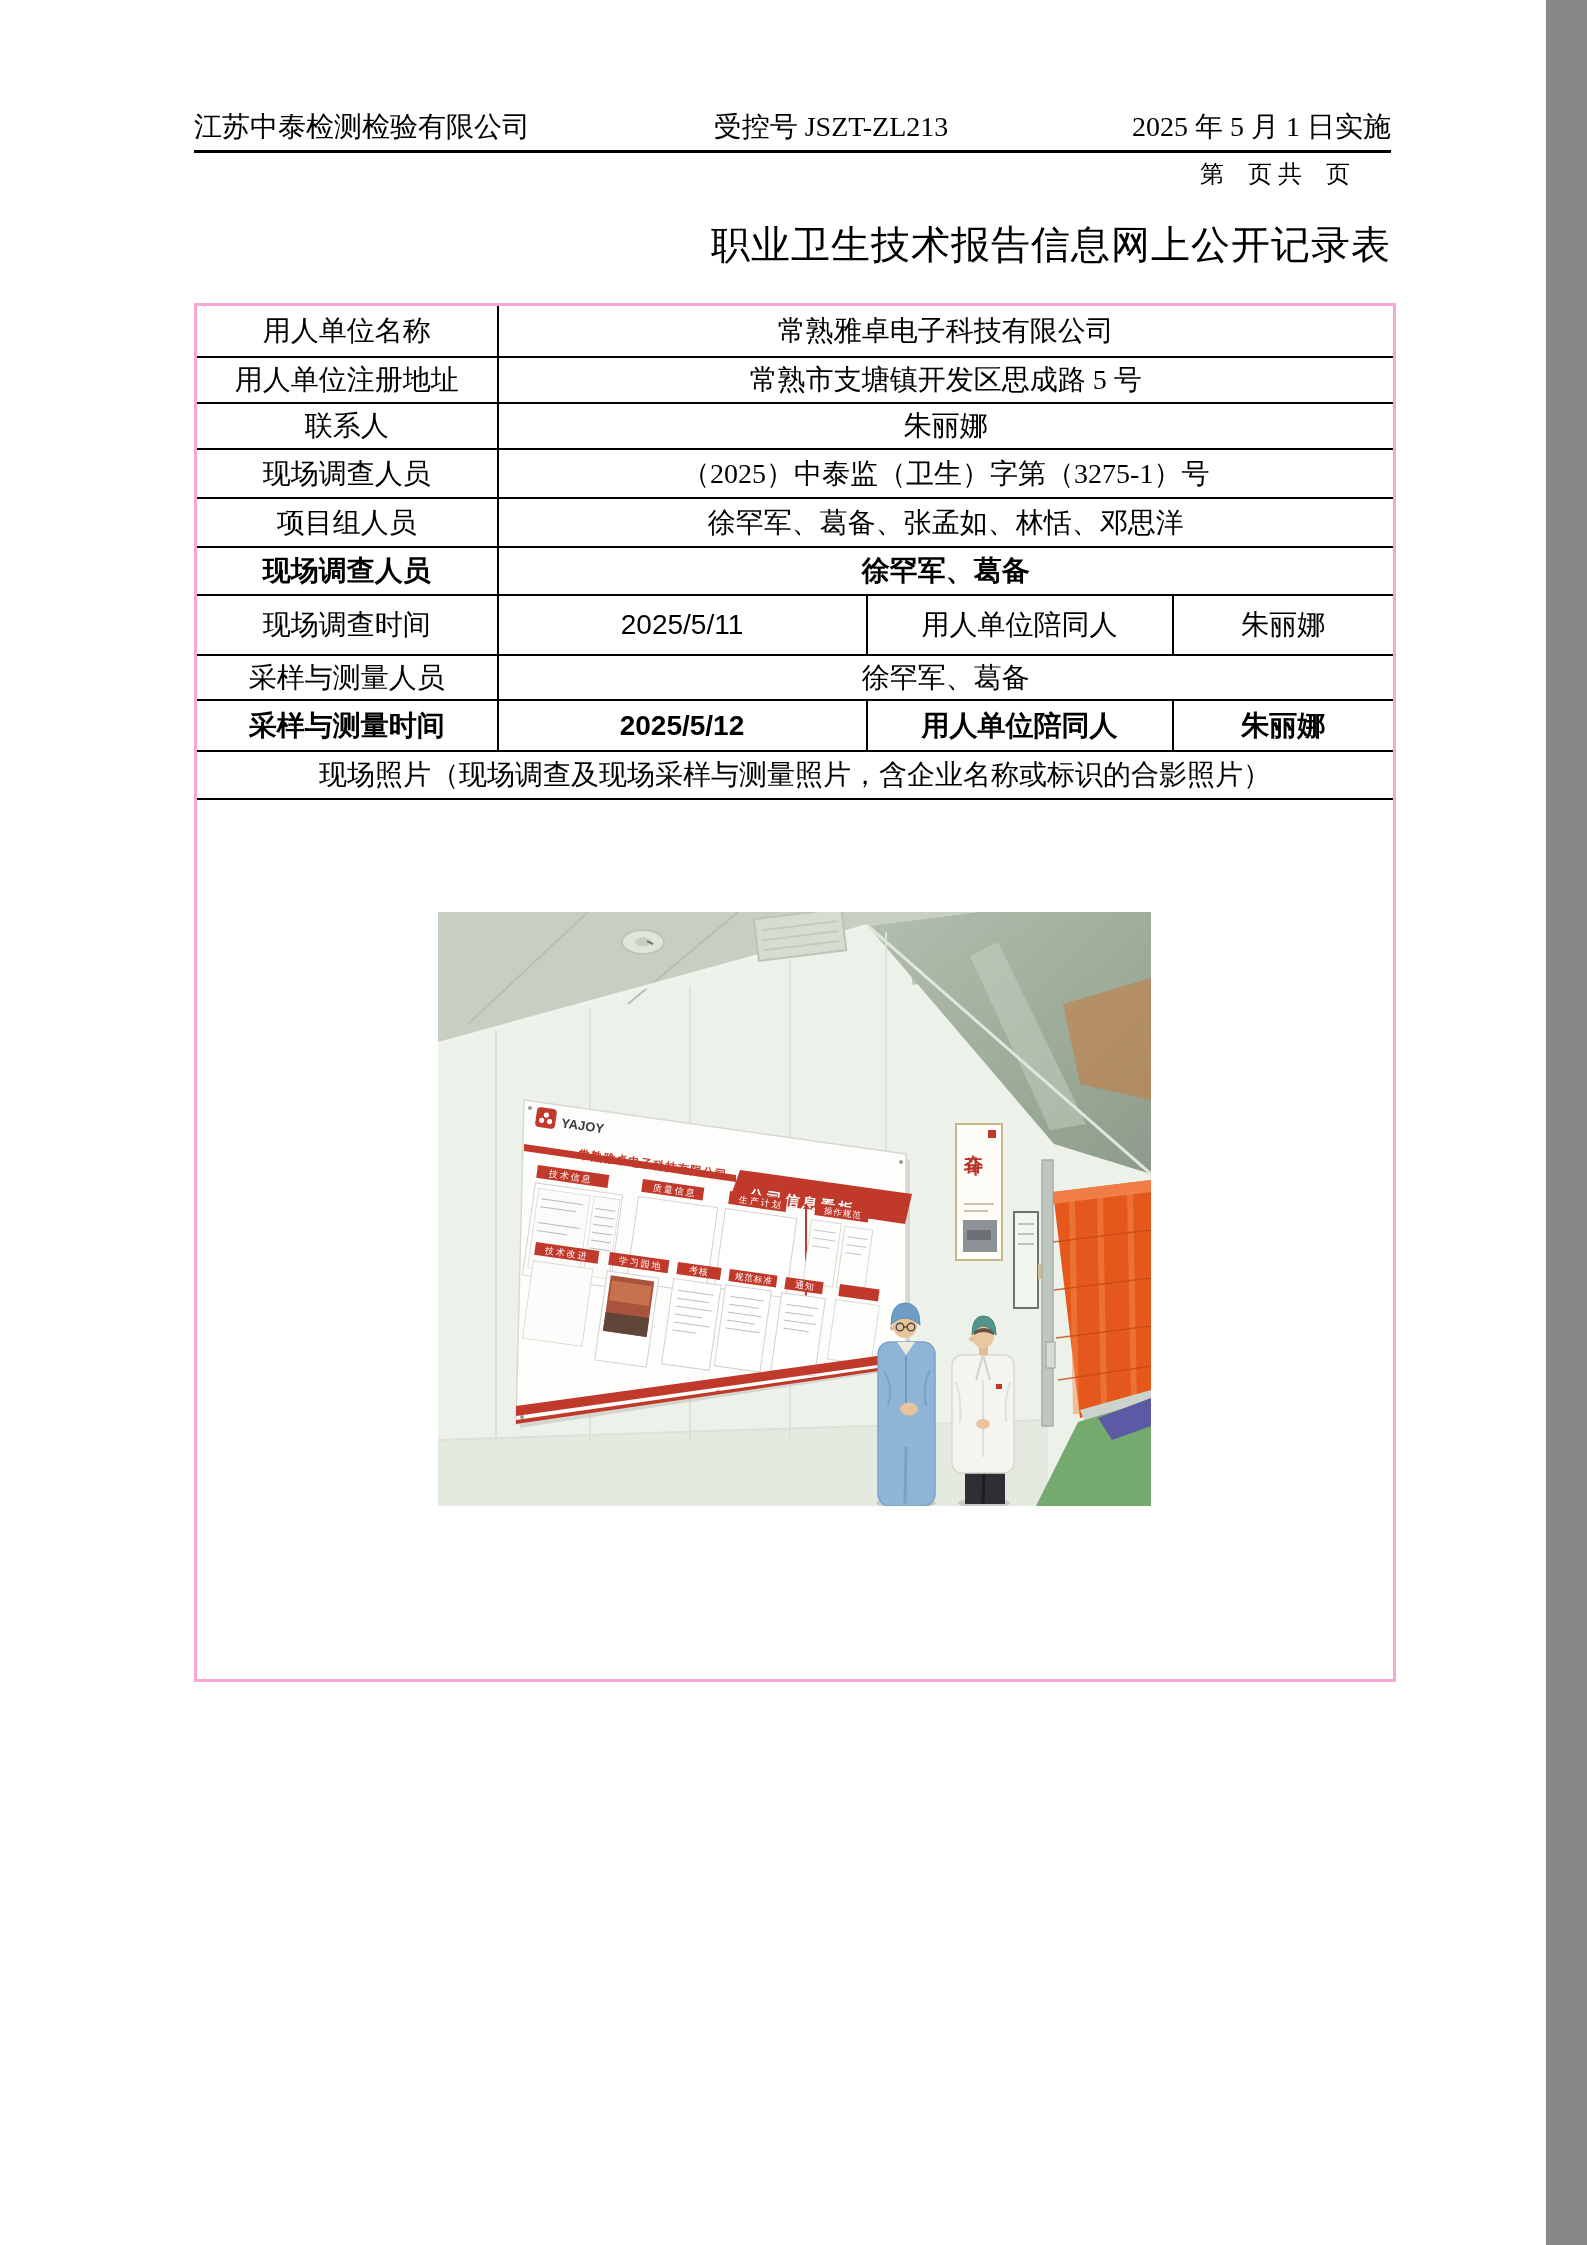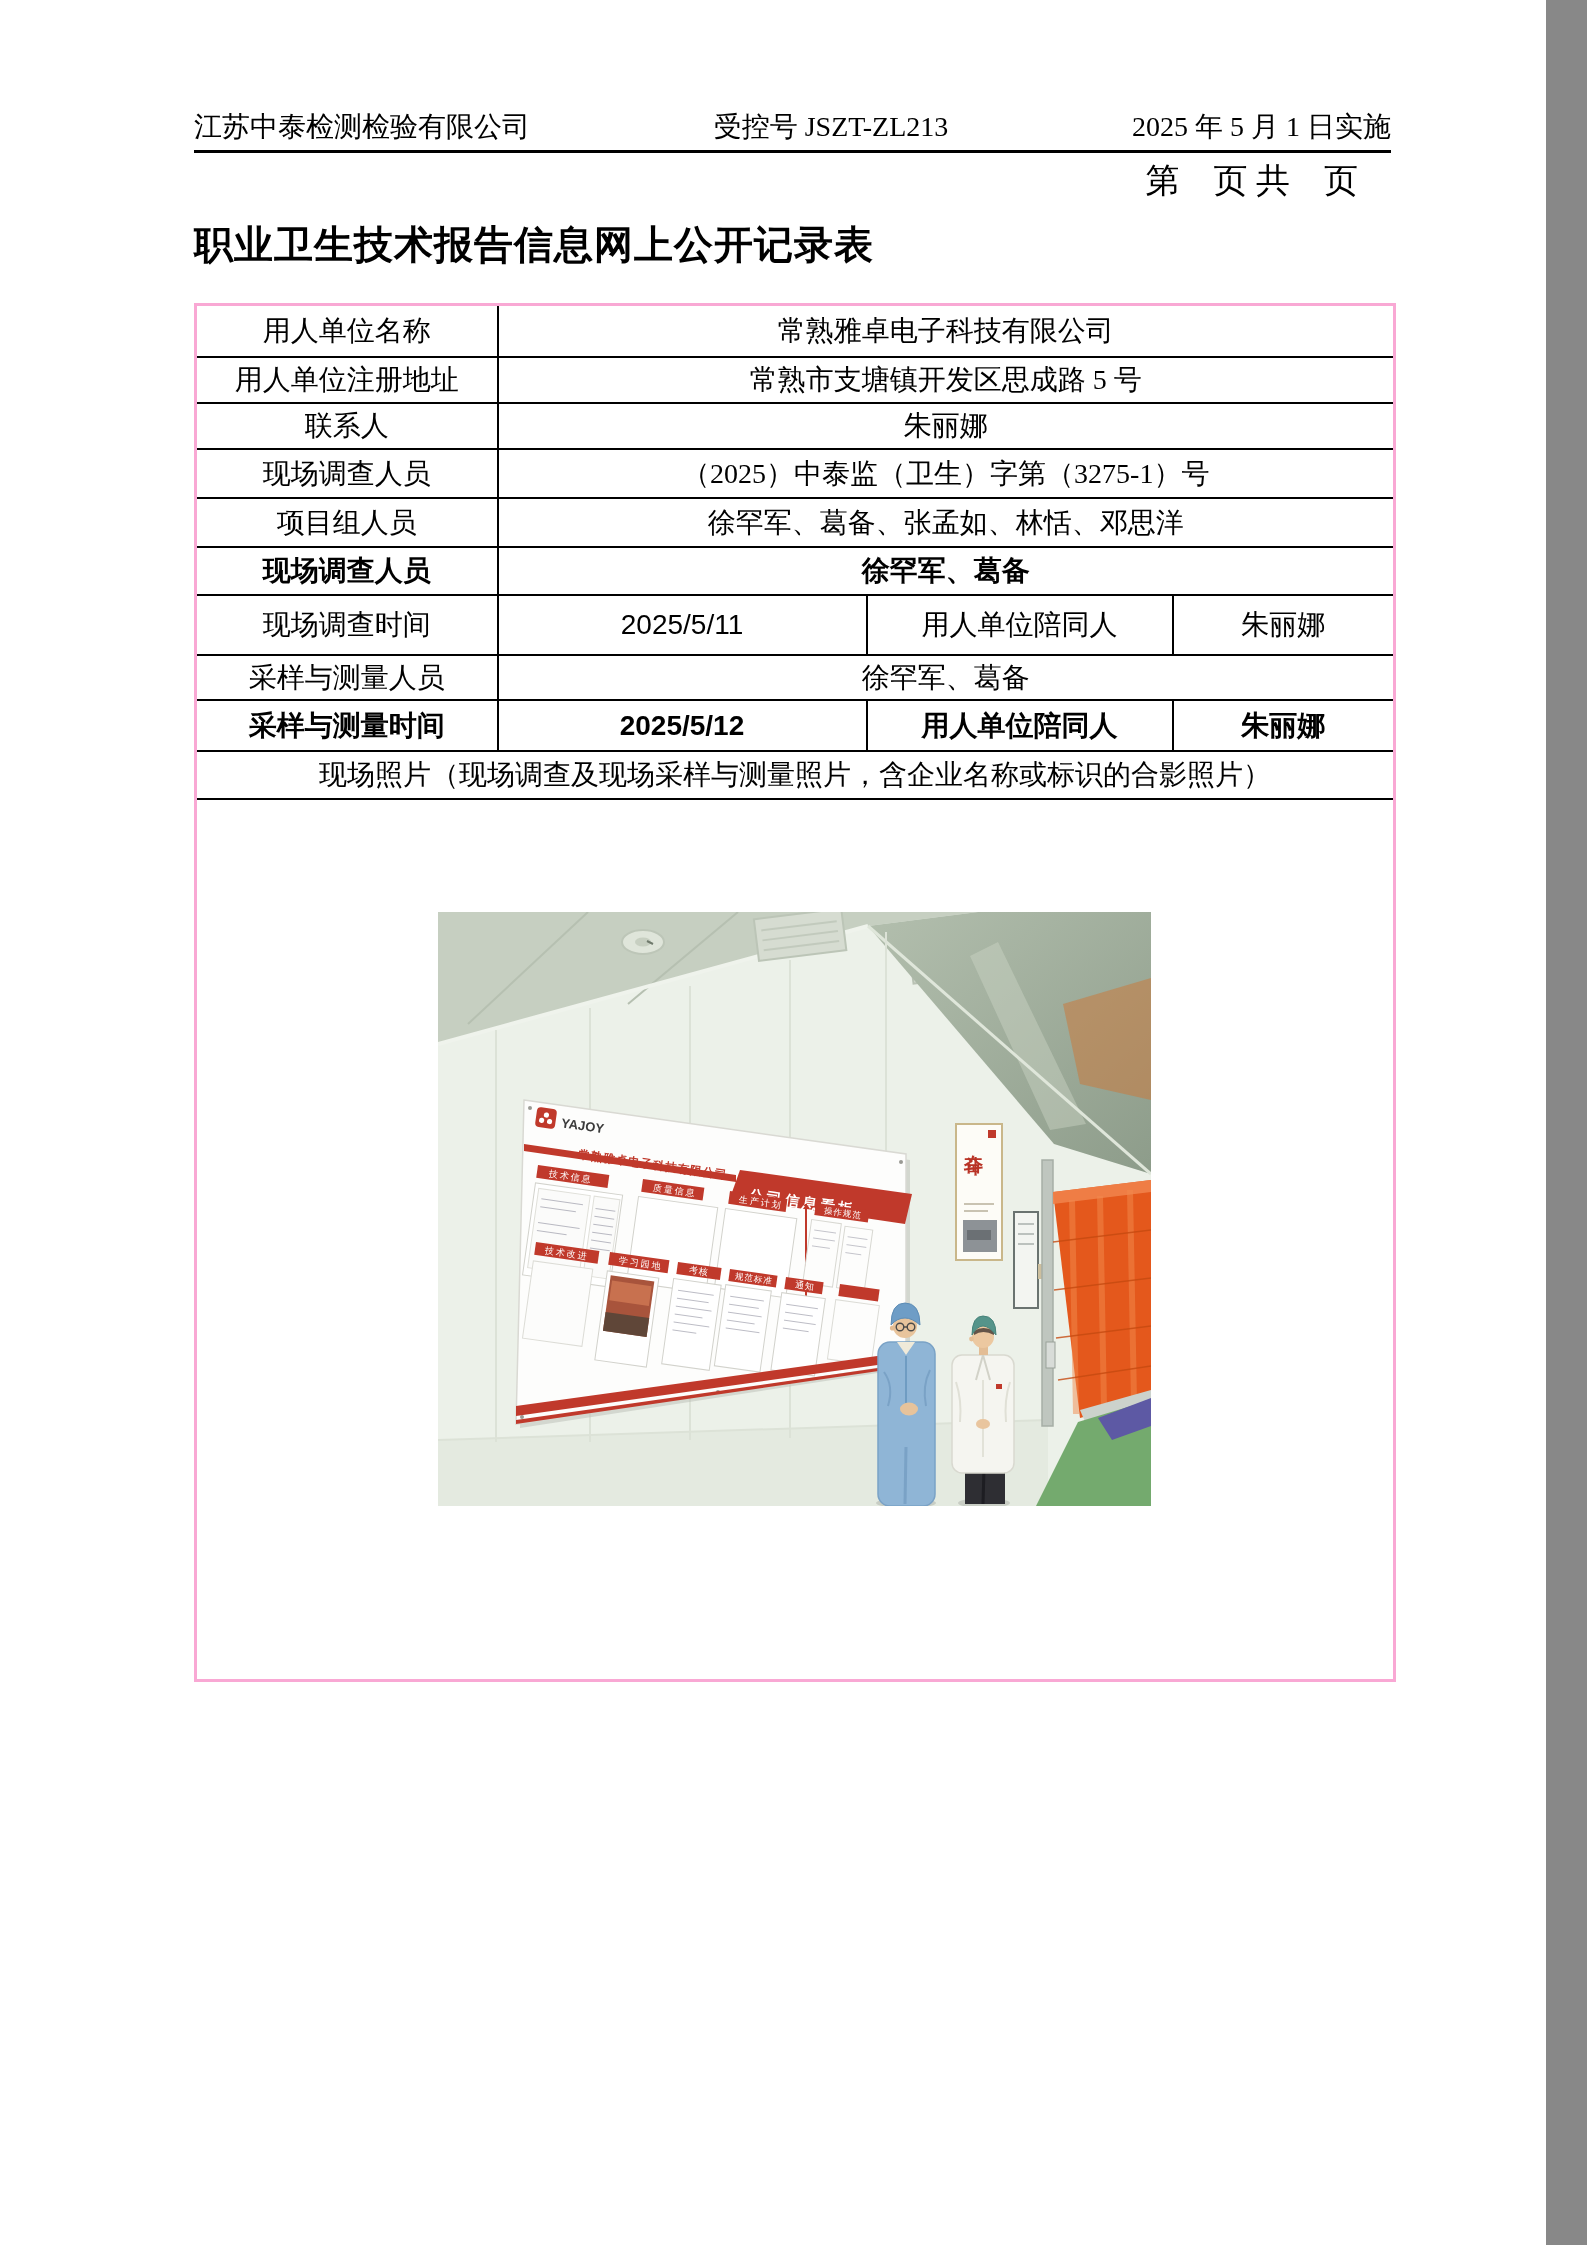--- a/index.html
+++ b/index.html
@@ -8,25 +8,25 @@
     font-family:"Liberation Serif", serif;color:#000;overflow:hidden;
   }
   
   .hdr{
     position:absolute;left:194px;top:108px;width:1197px;
     display:flex;justify-content:space-between;align-items:flex-end;
     font-size:28px;border-bottom:3px solid #000;padding-bottom:4px;
   }
   .hdr span{white-space:nowrap;}
   .hdr2{
-    position:absolute;right:188px;top:158px;font-size:34px;white-space:pre;
+    position:absolute;right:196px;top:158px;font-size:24px;white-space:pre;
   }
   .doc-title{
-    position:absolute;left:194px;top:218px;width:1197px;text-align:left;
-    font-size:39px;font-weight:bold;letter-spacing:1px;
+    position:absolute;left:194px;top:218px;width:1197px;text-align:right;
+    font-size:39px;font-weight:normal;letter-spacing:1px;
   }
   
   table.t{
     position:absolute;left:194px;top:303px;width:1199px;
     border-collapse:collapse;table-layout:fixed;
     border:3px solid #f9a8d4;
   }
   table.t td{
     border:2px solid #000;font-size:28px;text-align:center;
     padding:0 4px;overflow:hidden;

